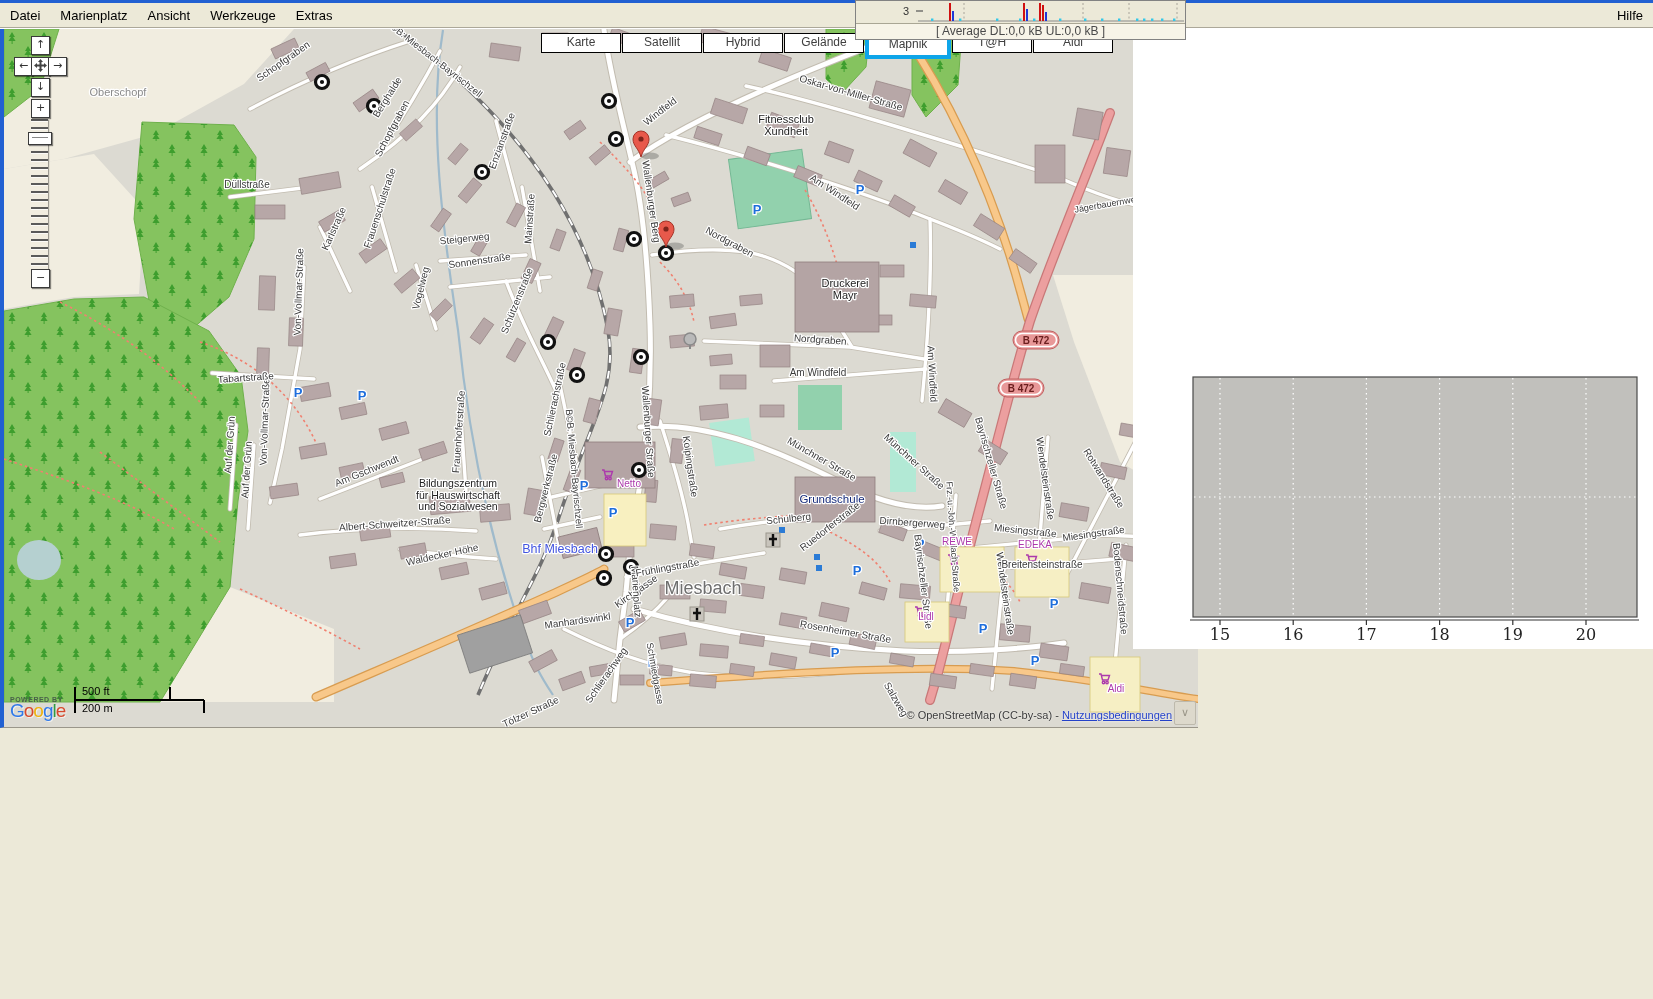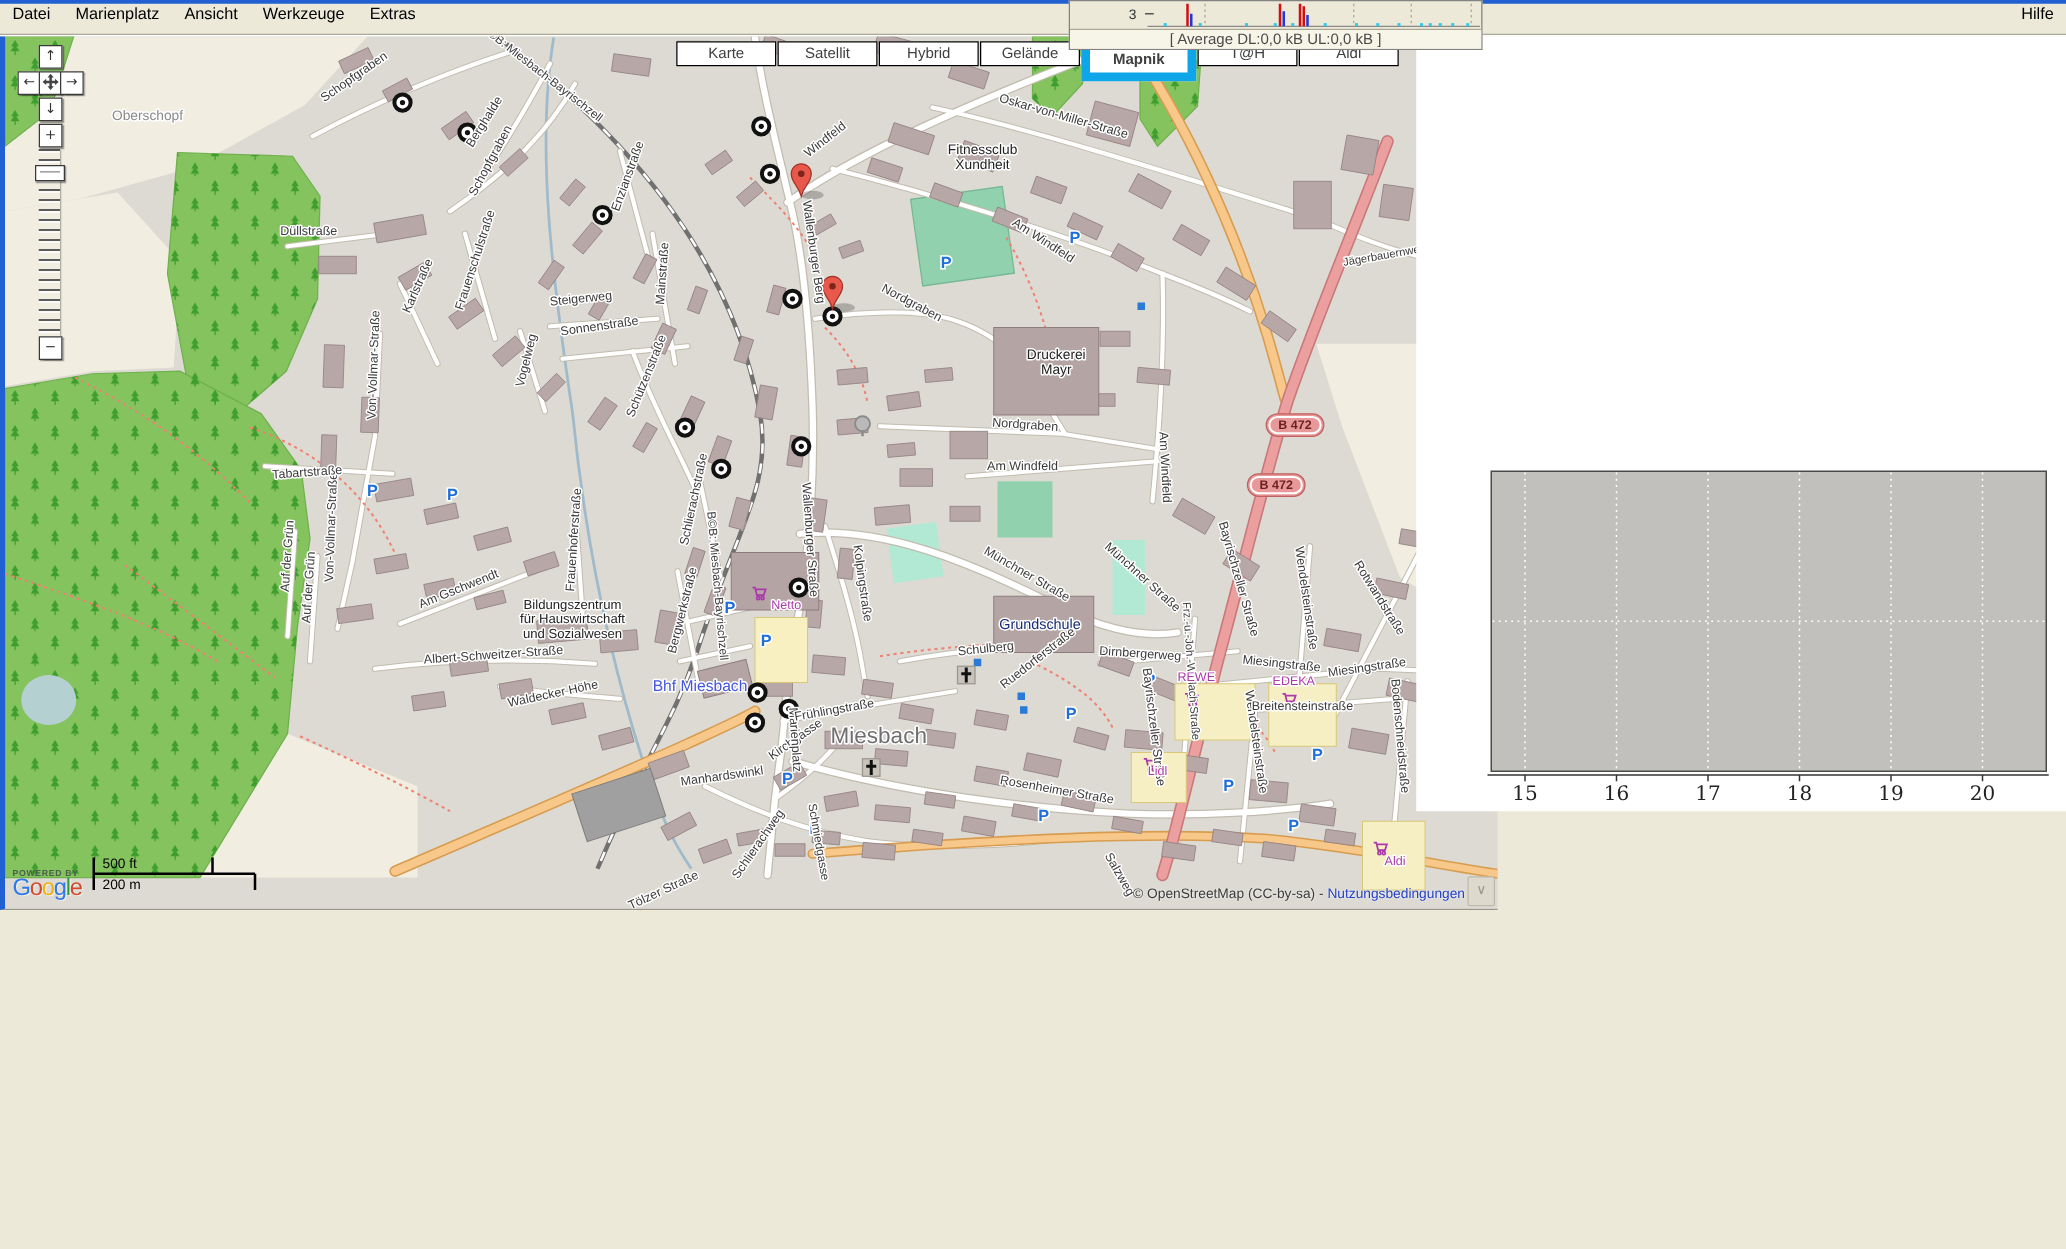--- a/index.html
+++ b/index.html
@@ -1,52 +1,52 @@
 <!DOCTYPE html>
 <html><head>
 <meta charset="utf-8">
 <style>
   html,body{margin:0;padding:0}
   body{width:1653px;height:999px;position:relative;overflow:hidden;
        background:#ECE9D8;font-family:"Liberation Sans",sans-serif}
   .top-blue{position:absolute;left:0;top:0;width:1653px;height:3px;background:#2160D2;z-index:30}
   .menubar{position:absolute;left:0;top:3px;width:1653px;height:24px;background:#ECE9D8;
-           border-bottom:1px solid #ACA899;display:flex;font-size:13px;color:#000;z-index:28}
+           border-bottom:1px solid #ACA899;display:flex;align-items:center;font-size:13px;color:#000;z-index:28}
   .menubar::after{content:"";position:absolute;left:0;bottom:-2px;width:100%;height:1px;background:#fff}
   .menu-item{padding:0 10px;cursor:default}
   .menu-right{margin-left:auto;padding-right:10px}
   .map-window{position:absolute;left:0;top:29px;width:1194px;height:698px;border-left:4px solid #2160D2;
               border-bottom:1px solid #9a968a;background:#DCDAD2;z-index:1;overflow:hidden}
   .map-window svg.mapsvg{position:absolute;left:0;top:0}
   .right-panel{position:absolute;left:1133px;top:29px;width:520px;height:620px;background:#ffffff;z-index:5}
   .net-panel{position:absolute;left:855px;top:0;width:331px;height:40px;background:#ECE9D8;
              border:1px solid #828282;box-sizing:border-box;z-index:40}
   .net-avg{position:absolute;left:0;bottom:0;width:100%;height:15px;background:#F7F4E8;border-top:1px solid #A9A694;
            font-size:12px;color:#4a4a4a;text-align:center;line-height:14px;white-space:nowrap}
   .layerbar{position:absolute;left:537px;top:4px;display:flex;z-index:10}
   .layer-btn{width:78px;height:18px;background:#fff;border:1px solid #000;margin-right:1px;font-size:12px;
              text-align:center;line-height:17px;cursor:pointer;color:#404040}
-  .layer-btn.active{font-weight:bold;border:7px solid #0ea5e9;line-height:15px}
+  .layer-btn.active{font-weight:normal;border:4px solid #0ea5e9;line-height:15px}
   .pz{position:absolute;width:17px;height:17px;background:#fff;border:1px solid #3a3a3a;z-index:12;
       box-shadow:1px 1px 1px rgba(0,0,0,.45);font-family:"DejaVu Sans",sans-serif;font-size:11px;
       color:#333;text-align:center;line-height:16px;cursor:pointer}
   .pz-track{position:absolute;left:27px;top:90px;width:17px;height:150px;z-index:11;cursor:pointer;
       background:repeating-linear-gradient(180deg,#5a5a5a 0 2px,rgba(255,255,255,.75) 2px 3.5px,transparent 3.5px 8px);
       box-shadow:1px 1px 1px rgba(0,0,0,.35)}
   .pz-handle{position:absolute;left:24px;top:103px;width:22px;height:11px;background:#fff;border:1px solid #3a3a3a;
       z-index:13;box-shadow:1px 1px 1px rgba(0,0,0,.45);cursor:grab}
   .pz-handle::after{content:"";display:block;margin:4px 3px;height:1px;background:#888}
   .google-brand{position:absolute;left:6px;bottom:8px;z-index:12;cursor:pointer}
   .powered{font-size:7px;font-weight:bold;color:#48604a;letter-spacing:.5px}
   .glogo{font-size:19px;font-weight:normal;letter-spacing:-1px;line-height:16px;
          text-shadow:1px 1px 0 rgba(255,255,255,.6)}
   .scalebar{position:absolute;left:68px;bottom:6px;z-index:12}
   .attribution{position:absolute;right:26px;bottom:6px;z-index:12;font-size:11px;color:#3a3a3a;white-space:nowrap;
                text-shadow:0 0 2px #fff}
-  .attribution a{color:#2441C8;cursor:pointer}
+  .attribution a{color:#2441C8;text-decoration:underline;cursor:pointer}
   .attr-chevron{position:absolute;right:2px;bottom:2px;width:20px;height:22px;background:#DDD9CC;border:1px solid #BDB9AC;
                 border-radius:2px;z-index:12;color:#9a9688;font-size:11px;text-align:center;line-height:20px;cursor:pointer}
   .chart-xlabel{font-family:"DejaVu Serif",serif}
 </style>
 </head>
 <body>
 
 <div class="top-blue"></div>
 
 <div class="menubar">

